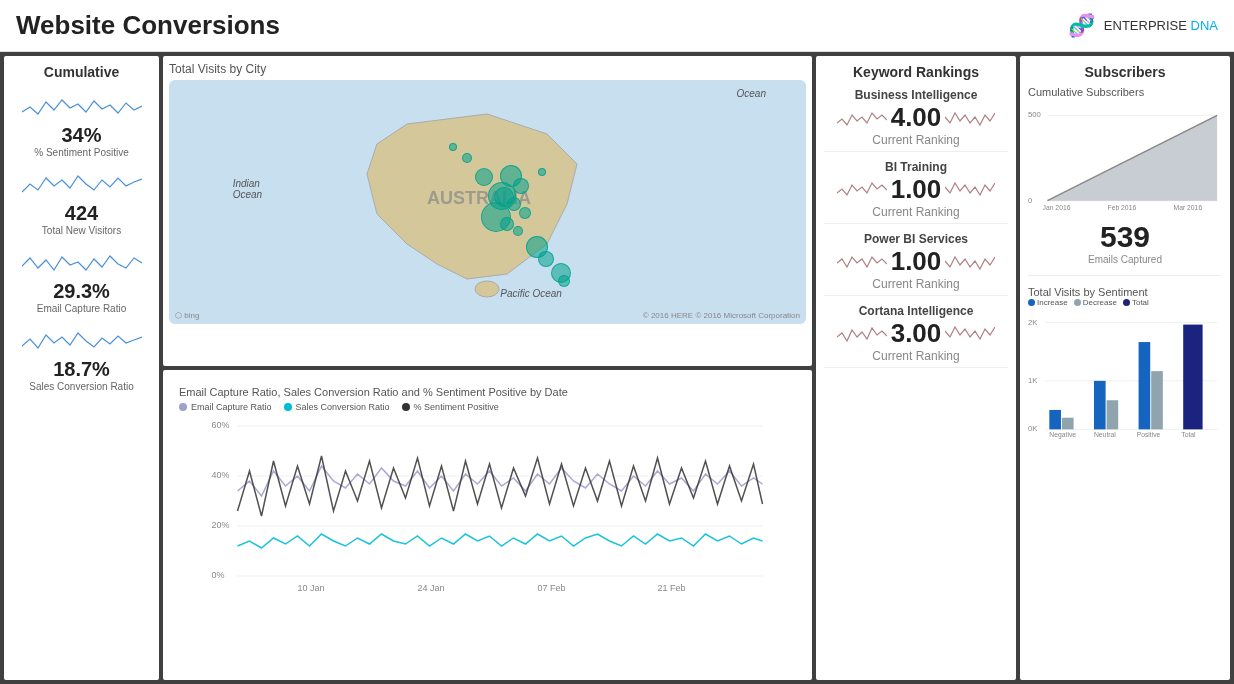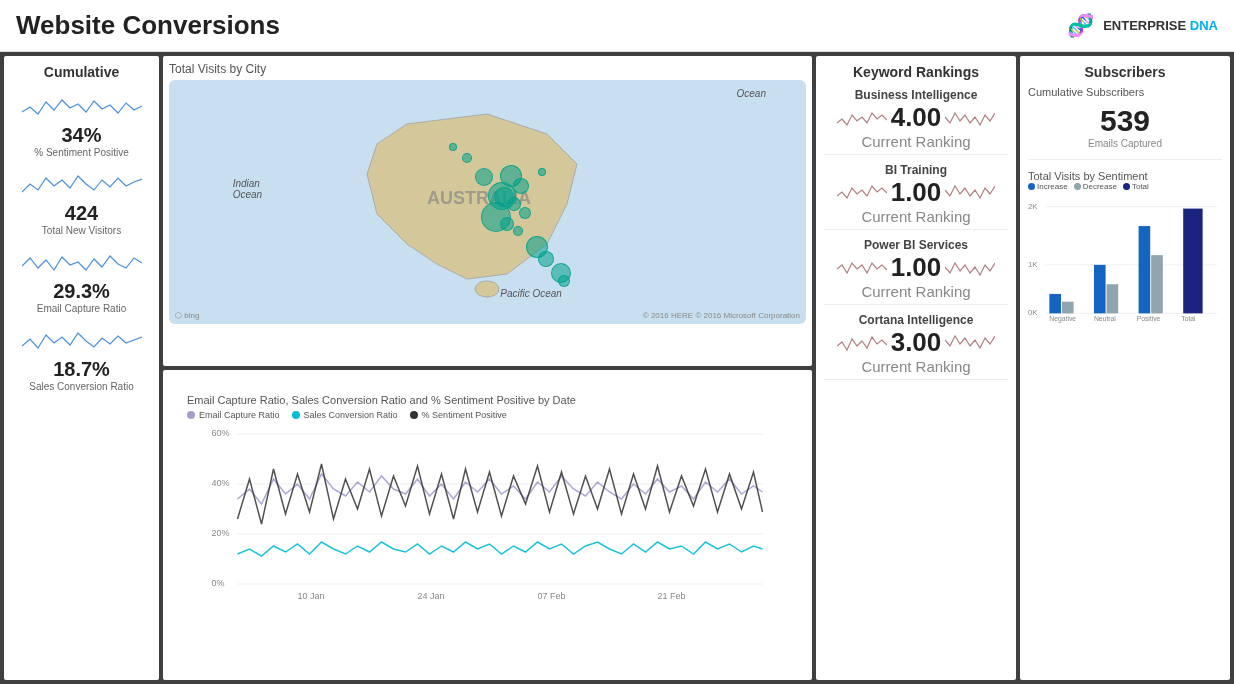--- a/index.html
+++ b/index.html
@@ -36,21 +36,21 @@
       display: flex;
       align-items: center;
       gap: 8px;
     }
     .logo-icon {
       color: #00b0f0;
       font-size: 22px;
     }
     .logo-text {
       font-size: 13px;
-      font-weight: 700;
+      font-weight: 400;
       color: #333;
     }
     .logo-text span {
       color: #00b0f0;
     }
     .content {
       display: flex;
       flex: 1;
       gap: 4px;
       padding: 4px;
@@ -142,21 +142,21 @@
     .dot {
       position: absolute;
       border-radius: 50%;
       background: rgba(0, 160, 140, 0.55);
       border: 1px solid rgba(0, 160, 140, 0.8);
     }
     
     .chart-panel {
       background: white;
       border-radius: 2px;
-      padding: 24px;
+      padding: 16px;
       flex: 1;
     }
     .chart-title {
       font-size: 11px;
       color: #555;
       margin-bottom: 4px;
     }
     .chart-legend {
       display: flex;
       gap: 12px;
@@ -216,21 +216,21 @@
     .keyword-sparkline {
       width: 50px;
       height: 25px;
     }
     .keyword-rank {
       font-size: 26px;
       font-weight: 700;
       color: #222;
     }
     .keyword-rank-label {
-      font-size: 15px;
+      font-size: 12px;
       color: #888;
       text-align: center;
     }
     
     .subscribers-panel {
       width: 210px;
       background: white;
       border-radius: 2px;
       padding: 8px;
       display: flex;
@@ -490,20 +490,35 @@
           </svg>
         </div>
         <div class="keyword-rank-label">Current Ranking</div>
       </div>
     </div>
 
     <div class="subscribers-panel">
       <div class="subscribers-title">Subscribers</div>
       <div class="sub-section-label">Cumulative Subscribers</div>
 
+      <div class="cumulative-chart">
+        <svg width="100%" height="110" viewBox="0 0 200 110">
+          <text x="0" y="12" font-size="8" fill="#888">500</text>
+          <text x="0" y="100" font-size="8" fill="#888">0</text>
+          <line x1="20" y1="10" x2="195" y2="10" stroke="#ddd" stroke-width="0.5"></line>
+          <line x1="20" y1="98" x2="195" y2="98" stroke="#ddd" stroke-width="0.5"></line>
+
+          <polygon points="20,98 195,98 195,10" fill="#b0b8c0" opacity="0.7"></polygon>
+          <polyline points="20,98 195,10" fill="none" stroke="#888" stroke-width="1.5"></polyline>
+
+          <text x="15" y="108" font-size="7" fill="#888">Jan 2016</text>
+          <text x="82" y="108" font-size="7" fill="#888">Feb 2016</text>
+          <text x="150" y="108" font-size="7" fill="#888">Mar 2016</text>
+        </svg>
+      </div>
 
       <div class="emails-captured">
         <div class="emails-value">539</div>
         <div class="emails-label">Emails Captured</div>
       </div>
 
       <hr class="divider">
 
       <div class="bar-chart-section">
         <div class="sub-section-label">Total Visits by Sentiment</div>

